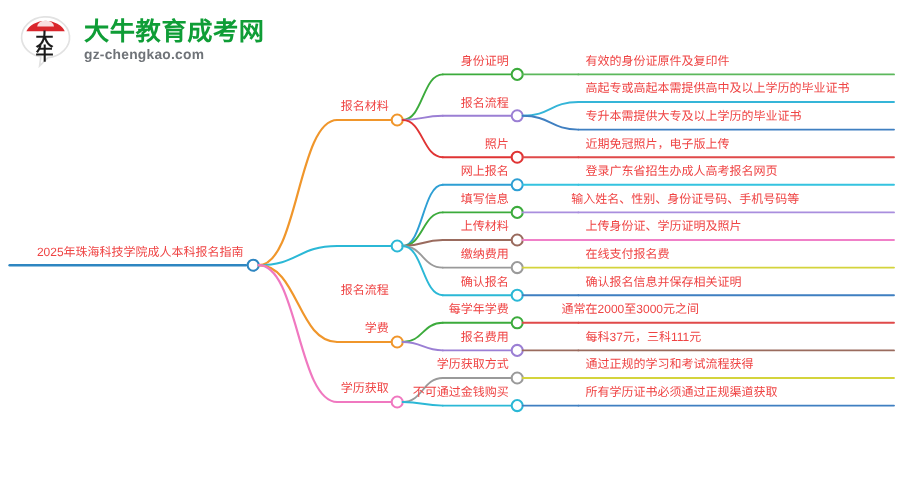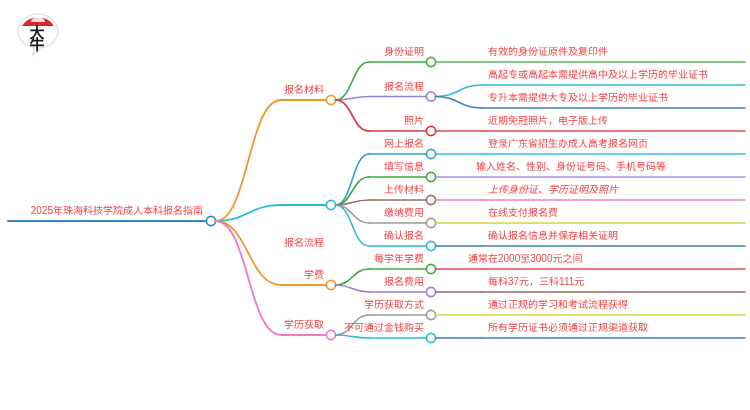--- a/index.html
+++ b/index.html
@@ -80,20 +80,24 @@
 
 <div class="logo-wrap">
   <div class="logo-mark">
     <svg viewBox="0 0 48 48" width="48" height="48" aria-hidden="true">
       <path d="M4,22 a20,17 0 1,1 22,16 l-7,7 l1,-7.5 a20,17 0 0,1 -16,-15.5 z" fill="#ffffff" stroke="#e2e2e2" stroke-width="1.4"></path>
       <path d="M8,16 a17,13 0 0,1 32,0 z" fill="#d9262c"></path>
       <path d="M17,12 a7,5 0 0,1 14,0 z" fill="#ffffff" opacity="0.85"></path>
       <text x="23" y="28" font-size="15" font-weight="bold" fill="#1a1a1a" text-anchor="middle" font-family="'Liberation Sans', sans-serif">大</text>
       <text x="23" y="40" font-size="15" font-weight="bold" fill="#1a1a1a" text-anchor="middle" font-family="'Liberation Sans', sans-serif">牛</text>
     </svg>
+  </div>
+  <div class="logo-text-block">
+    <div class="logo-title">大牛教育成考网</div>
+    <div class="logo-url">gz-chengkao.com</div>
   </div>
 </div>
 
 <svg id="canvas" viewBox="0 0 750 410" xmlns="http://www.w3.org/2000/svg">
     <line x1="8" y1="221" x2="205" y2="221" stroke="#2e86c1" stroke-width="2" stroke-linecap="round"></line>
     <circle cx="211" cy="221" r="4.6" fill="#ffffff" stroke="#2e86c1" stroke-width="1.7"></circle>
     <path d="M 215.6 221 C 248.3 221, 248.3 100, 281 100" fill="none" stroke="#f0962b" stroke-width="1.8" stroke-linecap="round"></path>
     <line x1="281" y1="100" x2="326" y2="100" stroke="#f0962b" stroke-width="1.8" stroke-linecap="round"></line>
     <circle cx="331" cy="100" r="4.6" fill="#ffffff" stroke="#f0962b" stroke-width="1.7"></circle>
     <path d="M 335.6 100 C 352.3 100, 352.3 62, 369 62" fill="none" stroke="#3cab3c" stroke-width="1.6" stroke-linecap="round"></path>
@@ -178,21 +182,21 @@
     <div class="node-label left" style="left: 488px; top: 75px;">高起专或高起本需提供高中及以上学历的毕业证书</div>
     <div class="node-label left" style="left: 488px; top: 98px;">专升本需提供大专及以上学历的毕业证书</div>
     <div class="node-label right" style="left: 424px; top: 121px;">照片</div>
     <div class="node-label left" style="left: 488px; top: 121px;">近期免冠照片，电子版上传</div>
     <div class="node-label right" style="left: 324px; top: 195px; margin-top: 48px;">报名流程</div>
     <div class="node-label right" style="left: 424px; top: 144px;">网上报名</div>
     <div class="node-label left" style="left: 488px; top: 144px;">登录广东省招生办成人高考报名网页</div>
     <div class="node-label right" style="left: 424px; top: 167px;">填写信息</div>
     <div class="node-label left" style="left: 476px; top: 167px;">输入姓名、性别、身份证号码、手机号码等</div>
     <div class="node-label right" style="left: 424px; top: 190px;">上传材料</div>
-    <div class="node-label left" style="left: 488px; top: 190px; font-style: italic;">上传身份证、学历证明及照片</div>
+    <div class="node-label left" style="left: 488px; top: 190px;">上传身份证、学历证明及照片</div>
     <div class="node-label right" style="left: 424px; top: 213px;">缴纳费用</div>
     <div class="node-label left" style="left: 488px; top: 213px;">在线支付报名费</div>
     <div class="node-label right" style="left: 424px; top: 236px;">确认报名</div>
     <div class="node-label left" style="left: 488px; top: 236px;">确认报名信息并保存相关证明</div>
     <div class="node-label right" style="left: 324px; top: 275px;">学费</div>
     <div class="node-label right" style="left: 424px; top: 259px;">每学年学费</div>
     <div class="node-label left" style="left: 468px; top: 259px;">通常在2000至3000元之间</div>
     <div class="node-label right" style="left: 424px; top: 282px;">报名费用</div>
     <div class="node-label left" style="left: 488px; top: 282px;">每科37元，三科111元</div>
     <div class="node-label right" style="left: 324px; top: 325px;">学历获取</div>

